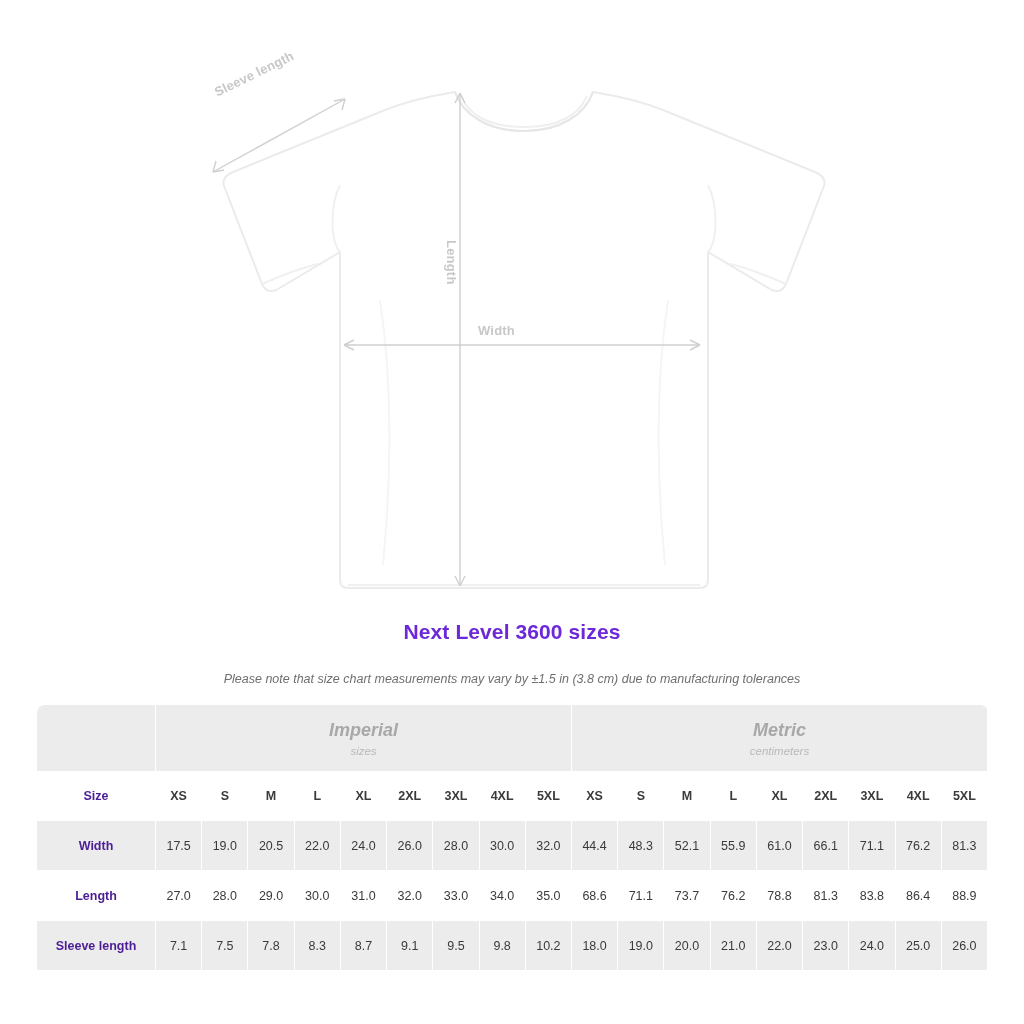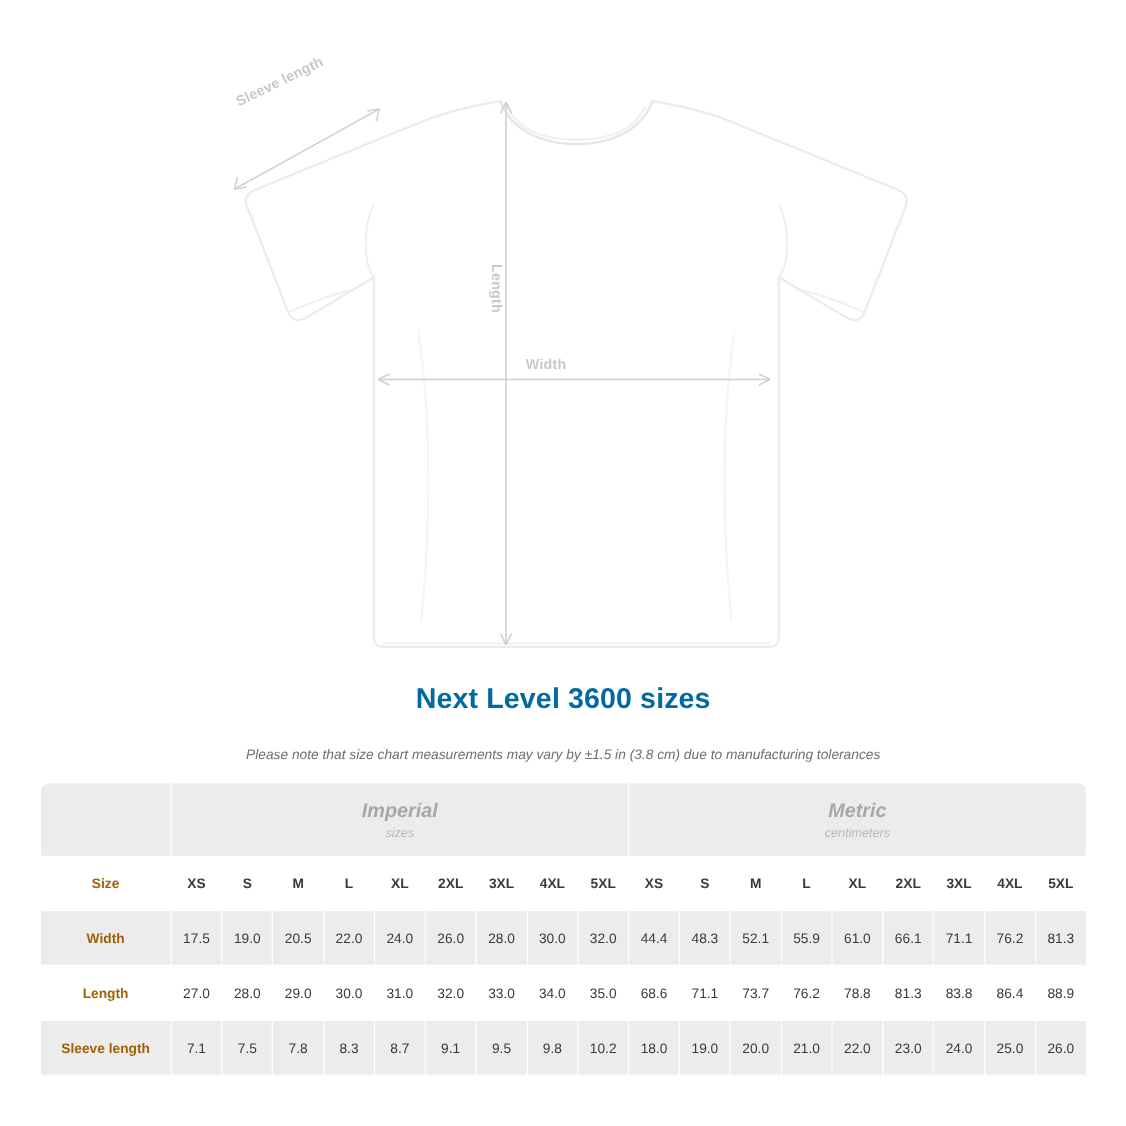--- a/index.html
+++ b/index.html
@@ -59,23 +59,23 @@
     transform: rotate(-26deg);
     transform-origin: left top;
   }
 
   
   .title-block {
     text-align: center;
     margin-top: 10px;
   }
   .chart-title {
-    font-size: 26px;
-    font-weight: bold;
-    color: #0369a1;
+    font-size: 21px;
+    font-weight: bold;
+    color: #6d28d9;
     margin: 0;
     letter-spacing: 0.1px;
   }
   .chart-note {
     font-size: 12.5px;
     font-style: italic;
     color: #6f6f6f;
     margin-top: 28px;
   }
 
@@ -119,21 +119,21 @@
     padding: 0;
     height: 49px;
     text-align: center;
     vertical-align: middle;
     color: #3a3a3a;
   }
   table.size-table td.rowhead {
     font-weight: bold;
     font-size: 12.5px;
     width: 118px;
-    color: #a16207;
+    color: #4c1d95;
   }
   table.size-table td.col {
     width: 46px;
     font-size: 12.5px;
   }
   table.size-table tr.header-row td {
     background: #ffffff;
     font-weight: bold;
     font-size: 12.5px;
     height: 48px;

